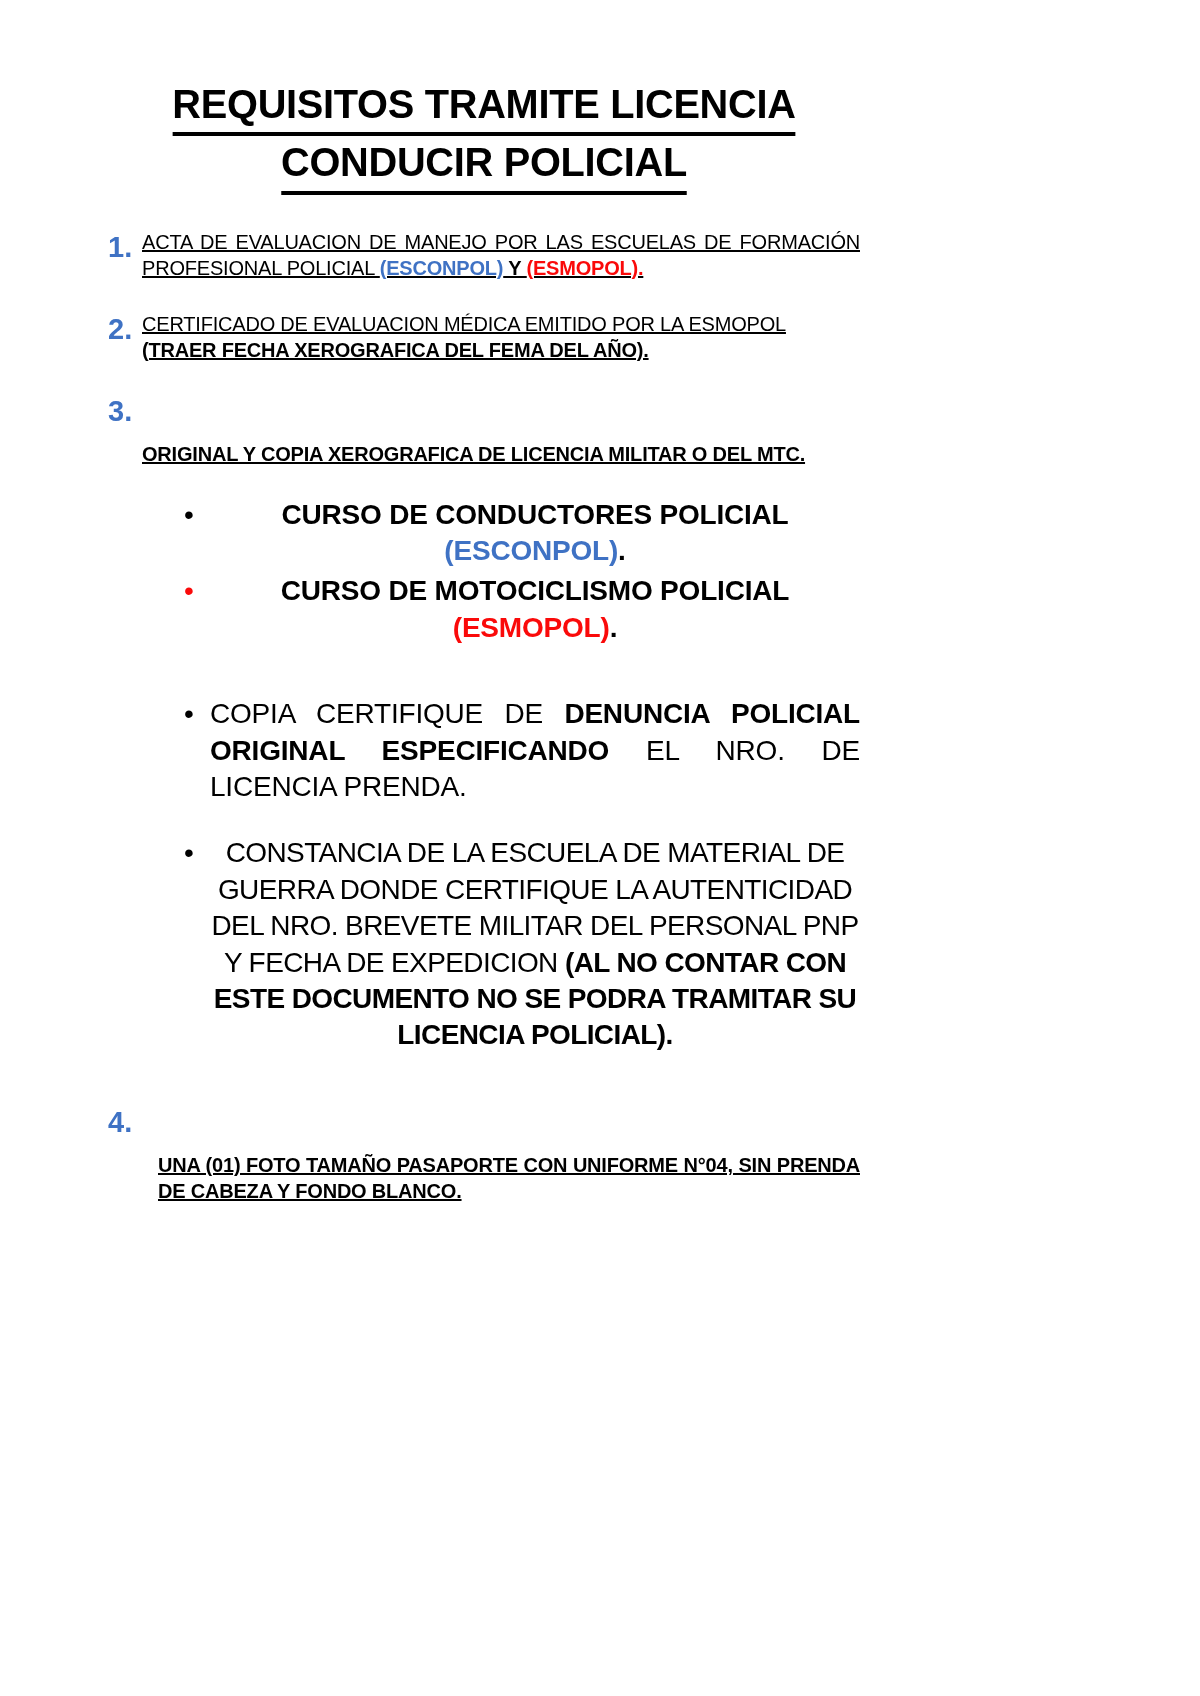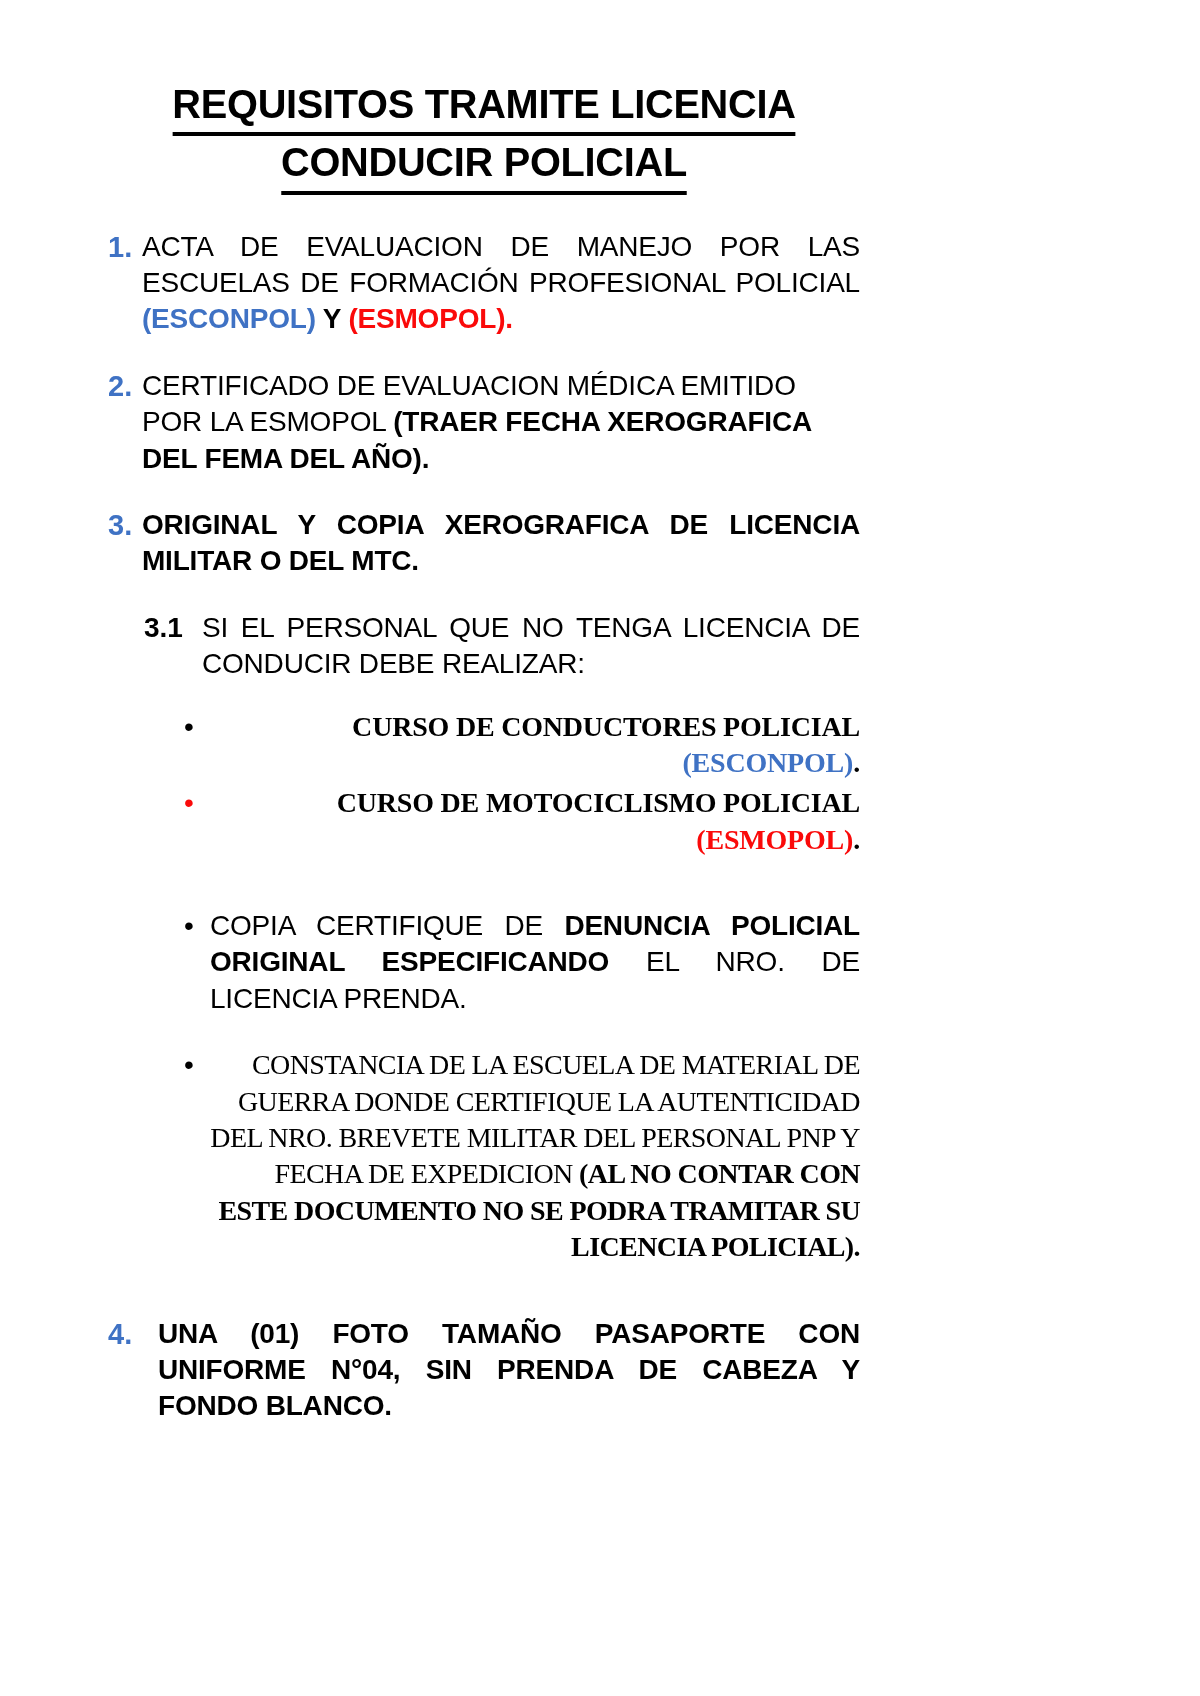--- a/index.html
+++ b/index.html
@@ -53,31 +53,32 @@
     font-weight: bold;
     font-size: 29px;
     line-height: 1.30;
     flex: 0 0 auto;
     min-width: 34px;
   }
   .num.wide { min-width: 50px; }
 
   .body-txt {
     flex: 1 1 auto;
-    font-size: 28px;
+    font-size: 20px;
     line-height: 1.30;
     text-align: justify;
     text-justify: inter-word;
     letter-spacing: -0.2px;
+    text-decoration: underline;
   }
   .body-txt.nj { text-align: left; }
   .bold { font-weight: bold; }
   .blue { color: #3f72c4; font-weight: bold; }
   .red  { color: #fa0a0a; font-weight: bold; }
-  .allbold { font-weight: bold; }
+  .allbold { font-weight: bold; margin-top: 48px; }
 
   
   .subitem {
     display: flex;
     align-items: flex-start;
     margin: 0 0 26px 0;
     padding-left: 36px;
   }
   .subnum {
     font-weight: bold;
@@ -106,21 +107,21 @@
     color: #000;
   }
   .dot.red-dot { color: #fa0a0a; }
   .bullet-txt {
     flex: 1 1 auto;
     font-size: 28px;
     line-height: 1.30;
     text-align: justify;
     letter-spacing: -0.2px;
   }
-  .bullet-txt.nj { text-align: right; font-family: Liberation Serif, serif; }
+  .bullet-txt.nj { text-align: center; }
   .bullet-txt.tight { letter-spacing: -0.6px; }
   .gap-lg { height: 26px; }
 </style>
 </head>
 <body>
 
 <div class="page">
 
   <h1 class="doc-title">
     <span class="tline"><span>REQUISITOS TRAMITE LICENCIA</span></span>
@@ -135,24 +136,20 @@
   <div class="item">
     <div class="num">2.</div>
     <div class="body-txt nj"><span> CERTIFICADO DE EVALUACION MÉDICA EMITIDO POR LA  ESMOPOL </span><span class="bold">(TRAER FECHA XEROGRAFICA DEL FEMA DEL AÑO).</span></div>
   </div>
 
   <div class="item">
     <div class="num">3.</div>
     <div class="body-txt allbold">ORIGINAL Y COPIA XEROGRAFICA DE LICENCIA MILITAR O DEL MTC.</div>
   </div>
 
-  <div class="subitem">
-    <div class="subnum">3.1</div>
-    <div class="body-txt">SI EL PERSONAL QUE NO TENGA LICENCIA DE CONDUCIR DEBE REALIZAR:</div>
-  </div>
 
   <div class="bullets">
     <div class="bullet-row">
       <div class="dot">•</div>
       <div class="bullet-txt nj"><span class="bold">CURSO DE CONDUCTORES POLICIAL </span><span class="blue">(ESCONPOL)</span><span class="bold">.</span></div>
     </div>
     <div class="bullet-row">
       <div class="dot red-dot" style="color: rgb(250, 10, 10);">•</div>
       <div class="bullet-txt nj"><span class="bold">CURSO DE MOTOCICLISMO POLICIAL </span><span class="red">(ESMOPOL)</span><span class="bold">.</span></div>
     </div>

